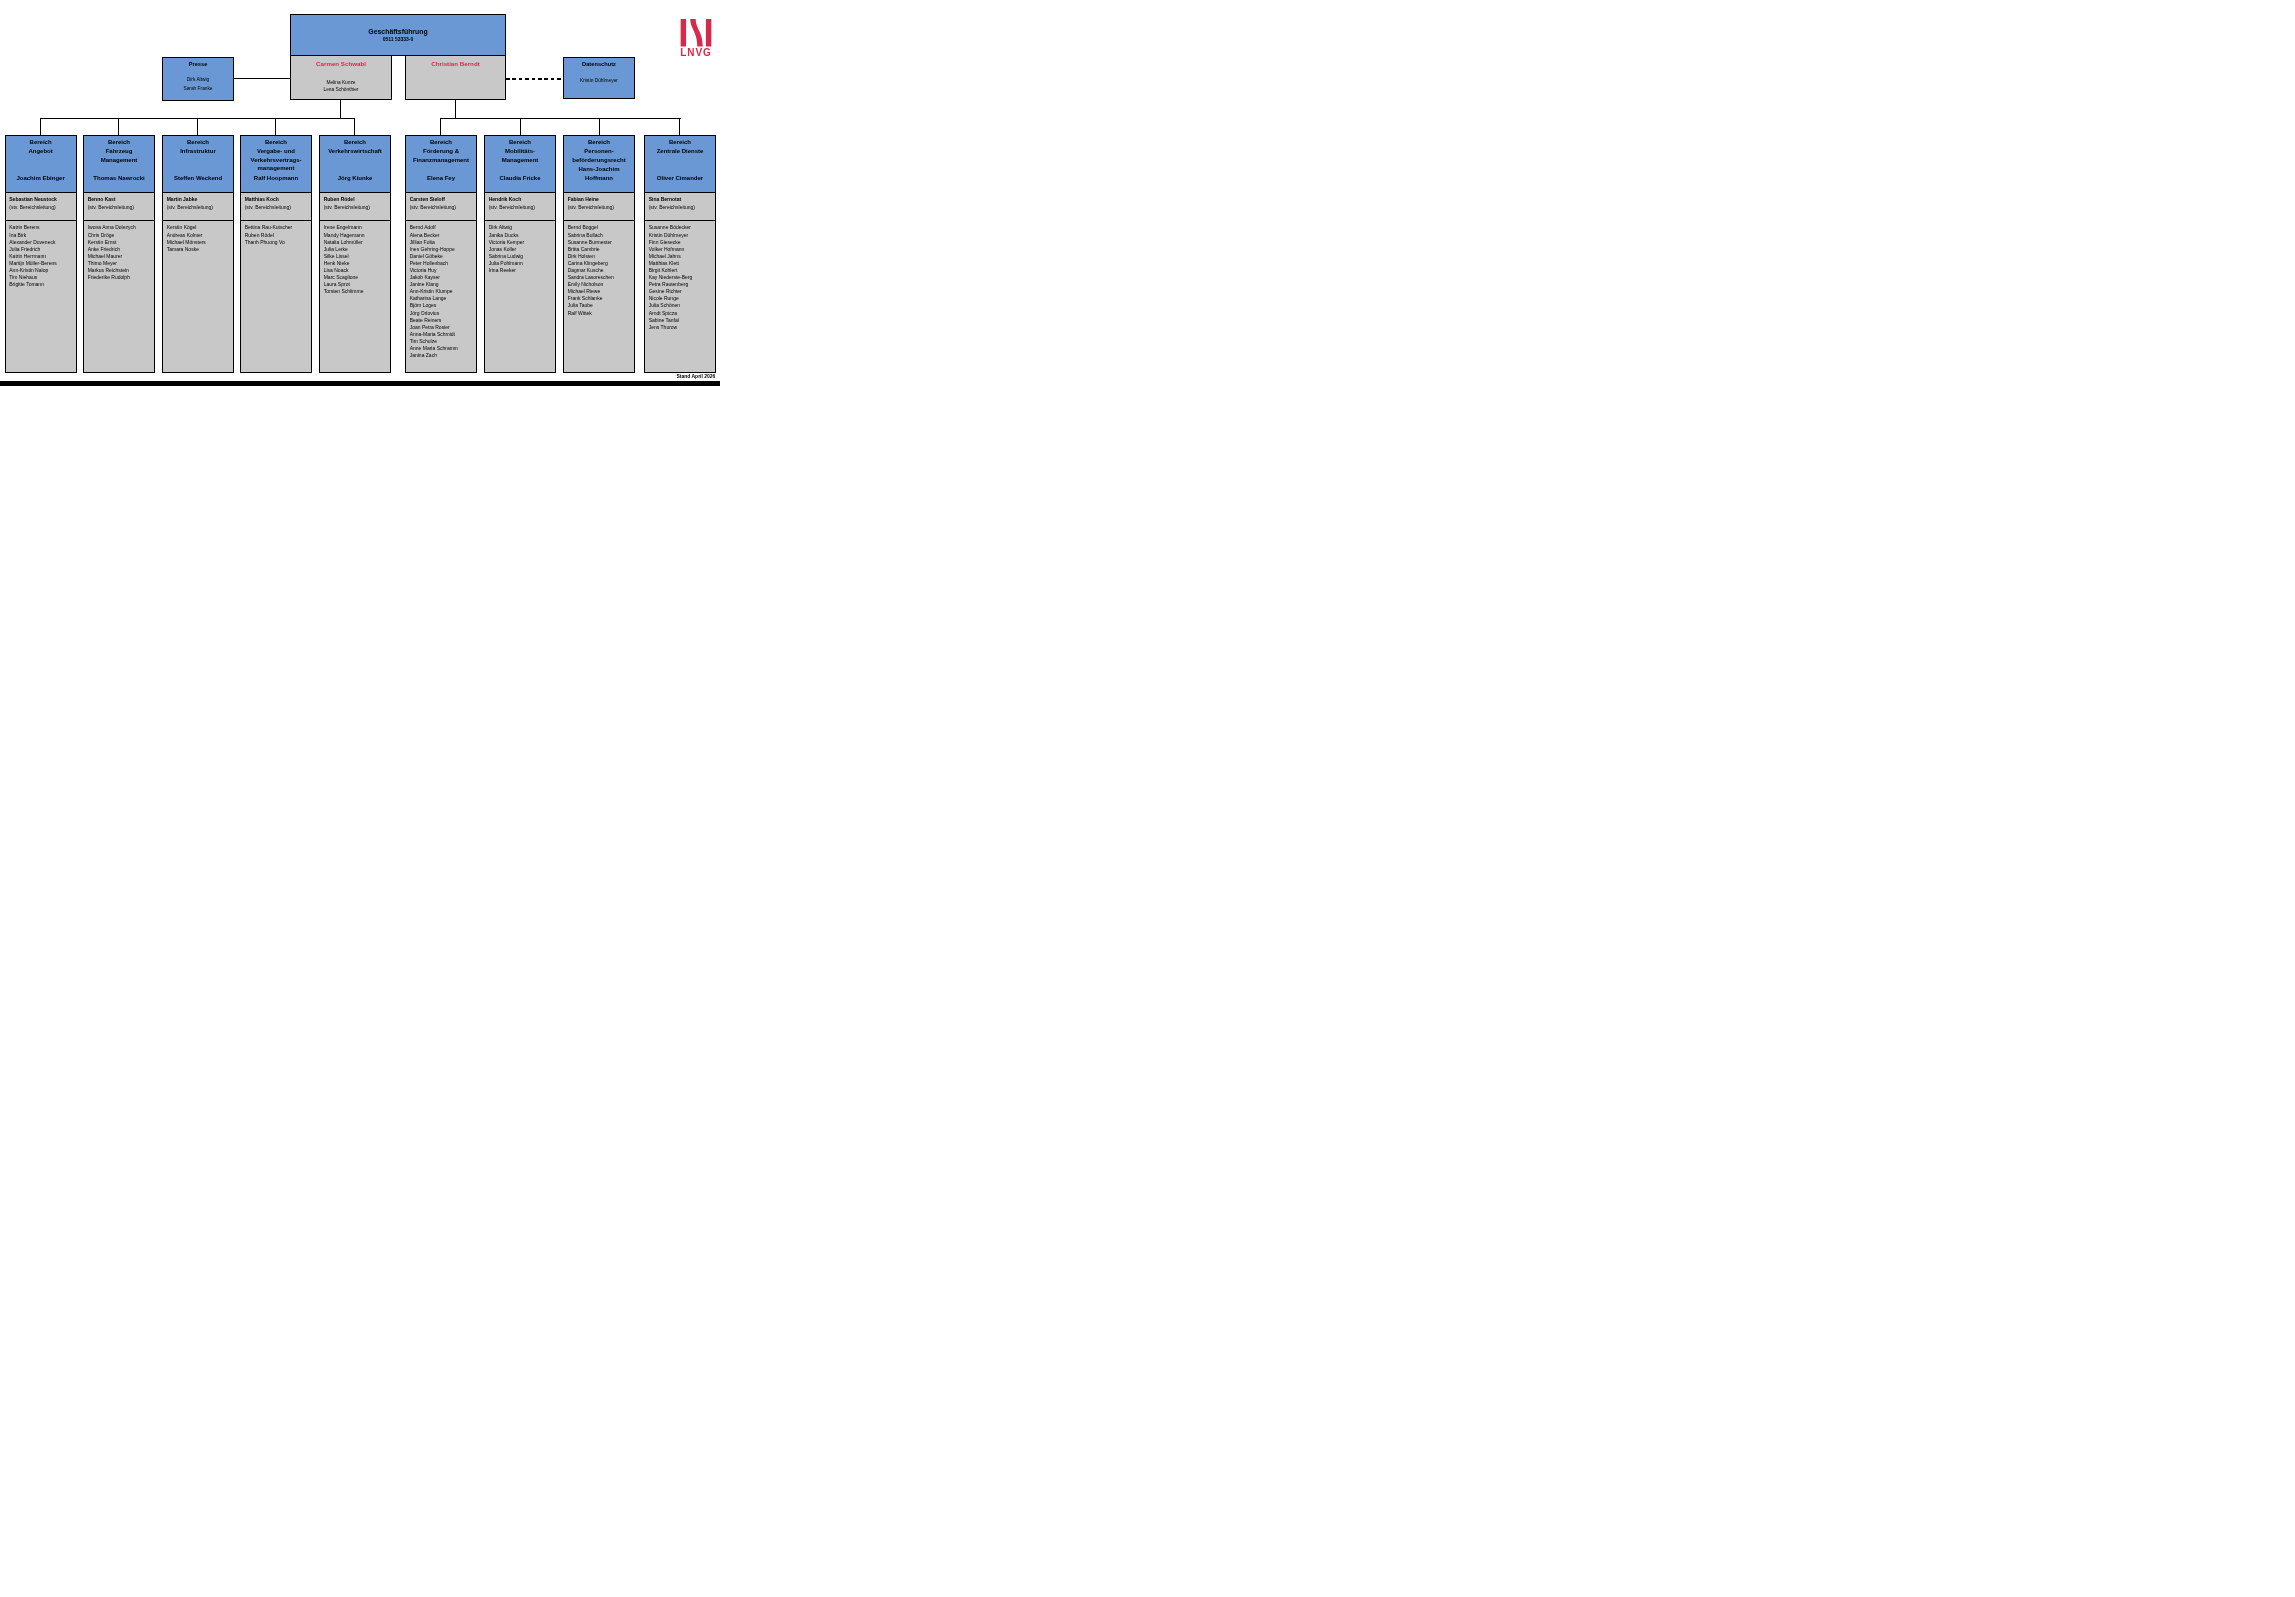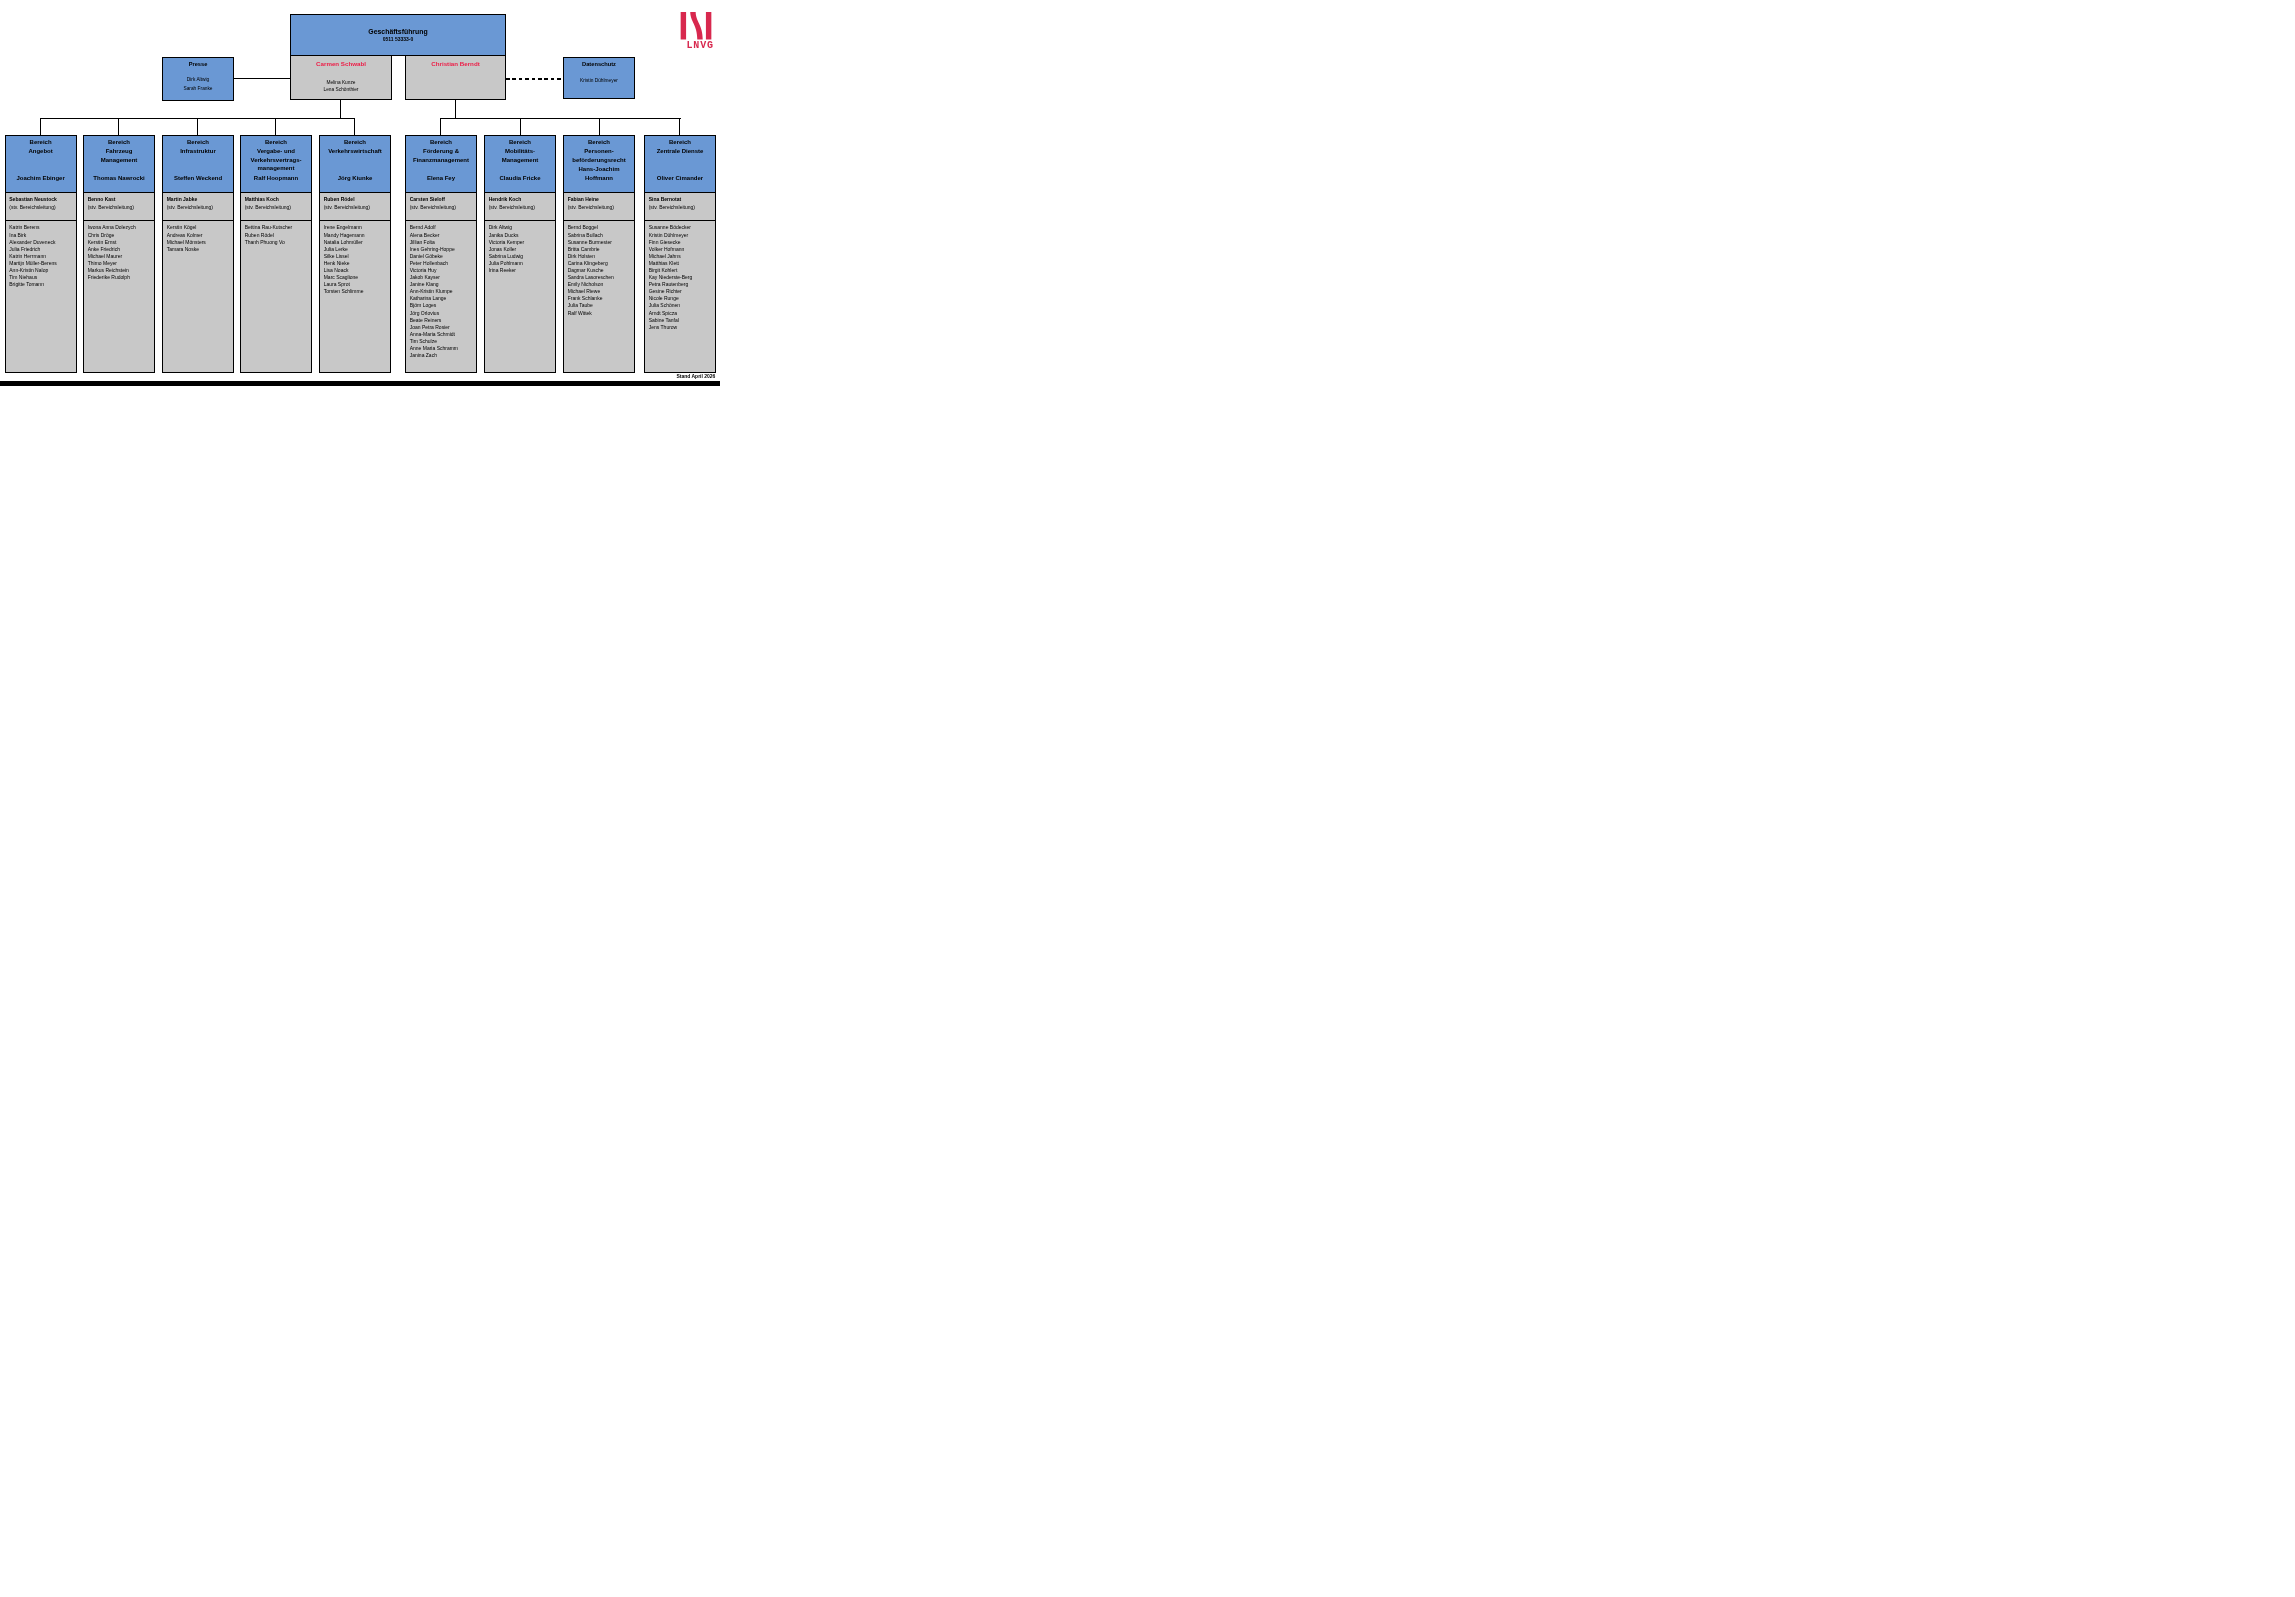--- a/index.html
+++ b/index.html
@@ -42,21 +42,21 @@
     height:58px; display:flex; flex-direction:column; align-items:center;
     padding:2.3px 0.9px 9.2px; text-align:center; font-weight:bold; font-size:6px; line-height:8.7px; }
   .dept-lead { margin-top:auto; }
   .dept-deputy { margin-top:-0.9px; border:0.9px solid #000; box-sizing:border-box; background:#C8C8C8;
     height:28.5px; padding:3.2px 1.8px 0 3.7px; font-size:5px; line-height:7.3px; }
   .deputy-name { font-weight:bold; }
   .dept-staff { margin-top:-0.9px; border:0.9px solid #000; box-sizing:border-box; background:#C8C8C8;
     height:153px; padding:3.7px 0.9px 0 3.7px; font-size:5px; line-height:7.1px; }
 
   
-  .logo { position:absolute; left:678px; top:12px; width:36px; text-align:right;font-family:Liberation Mono, monospace; }
+  .logo { position:absolute; left:678px; top:19px; width:36px; text-align:center; }
   .logo-mark { display:block; margin:0 auto; }
   .logo-text { color:#D8284E; font-weight:bold; font-size:10px; letter-spacing:0.9px; line-height:11.5px; }
 
   
   .stand { position:absolute; right:4.6px; bottom:6.9px; font-size:5px; font-weight:bold; }
   .bottombar { position:absolute; left:0; bottom:0; width:720px; height:5.5px; background:#000; }
 </style>
 </head>
 <body>
 

